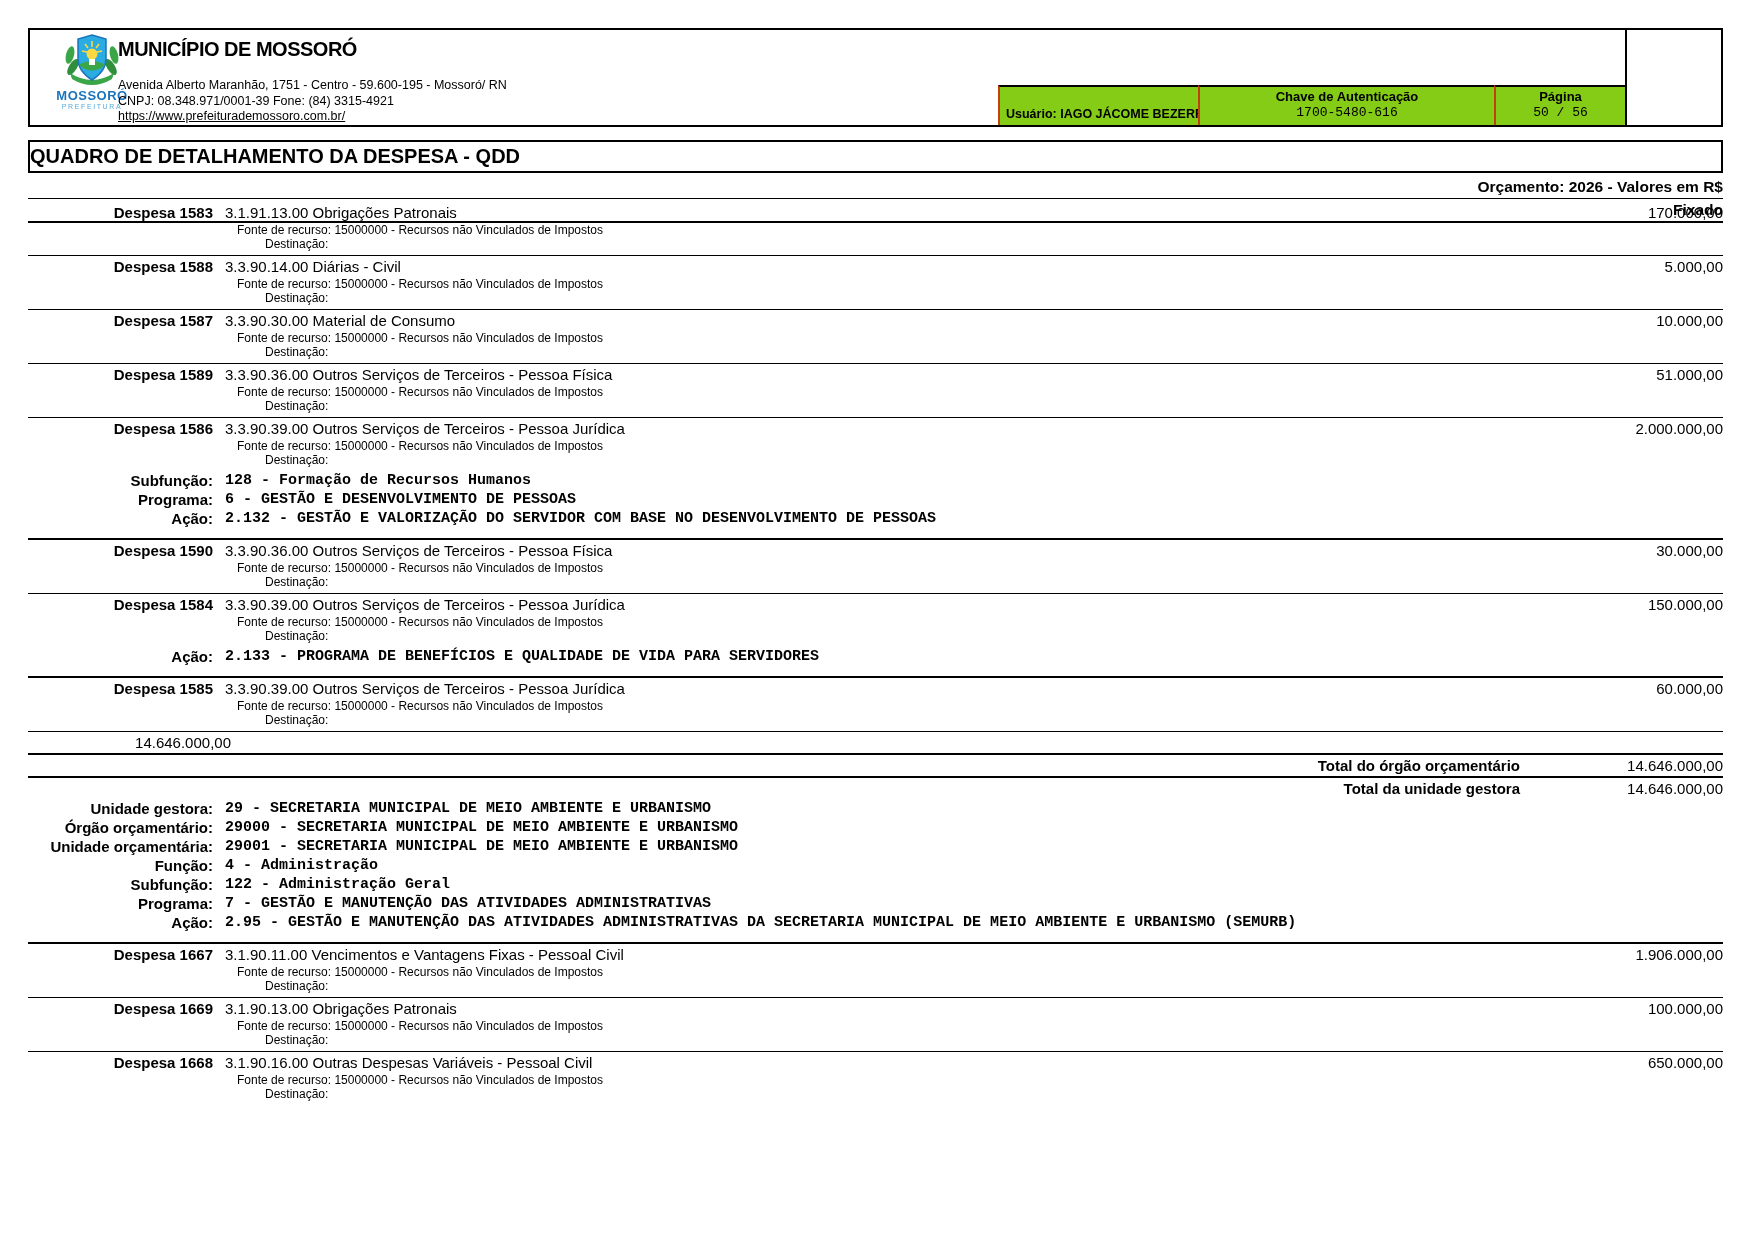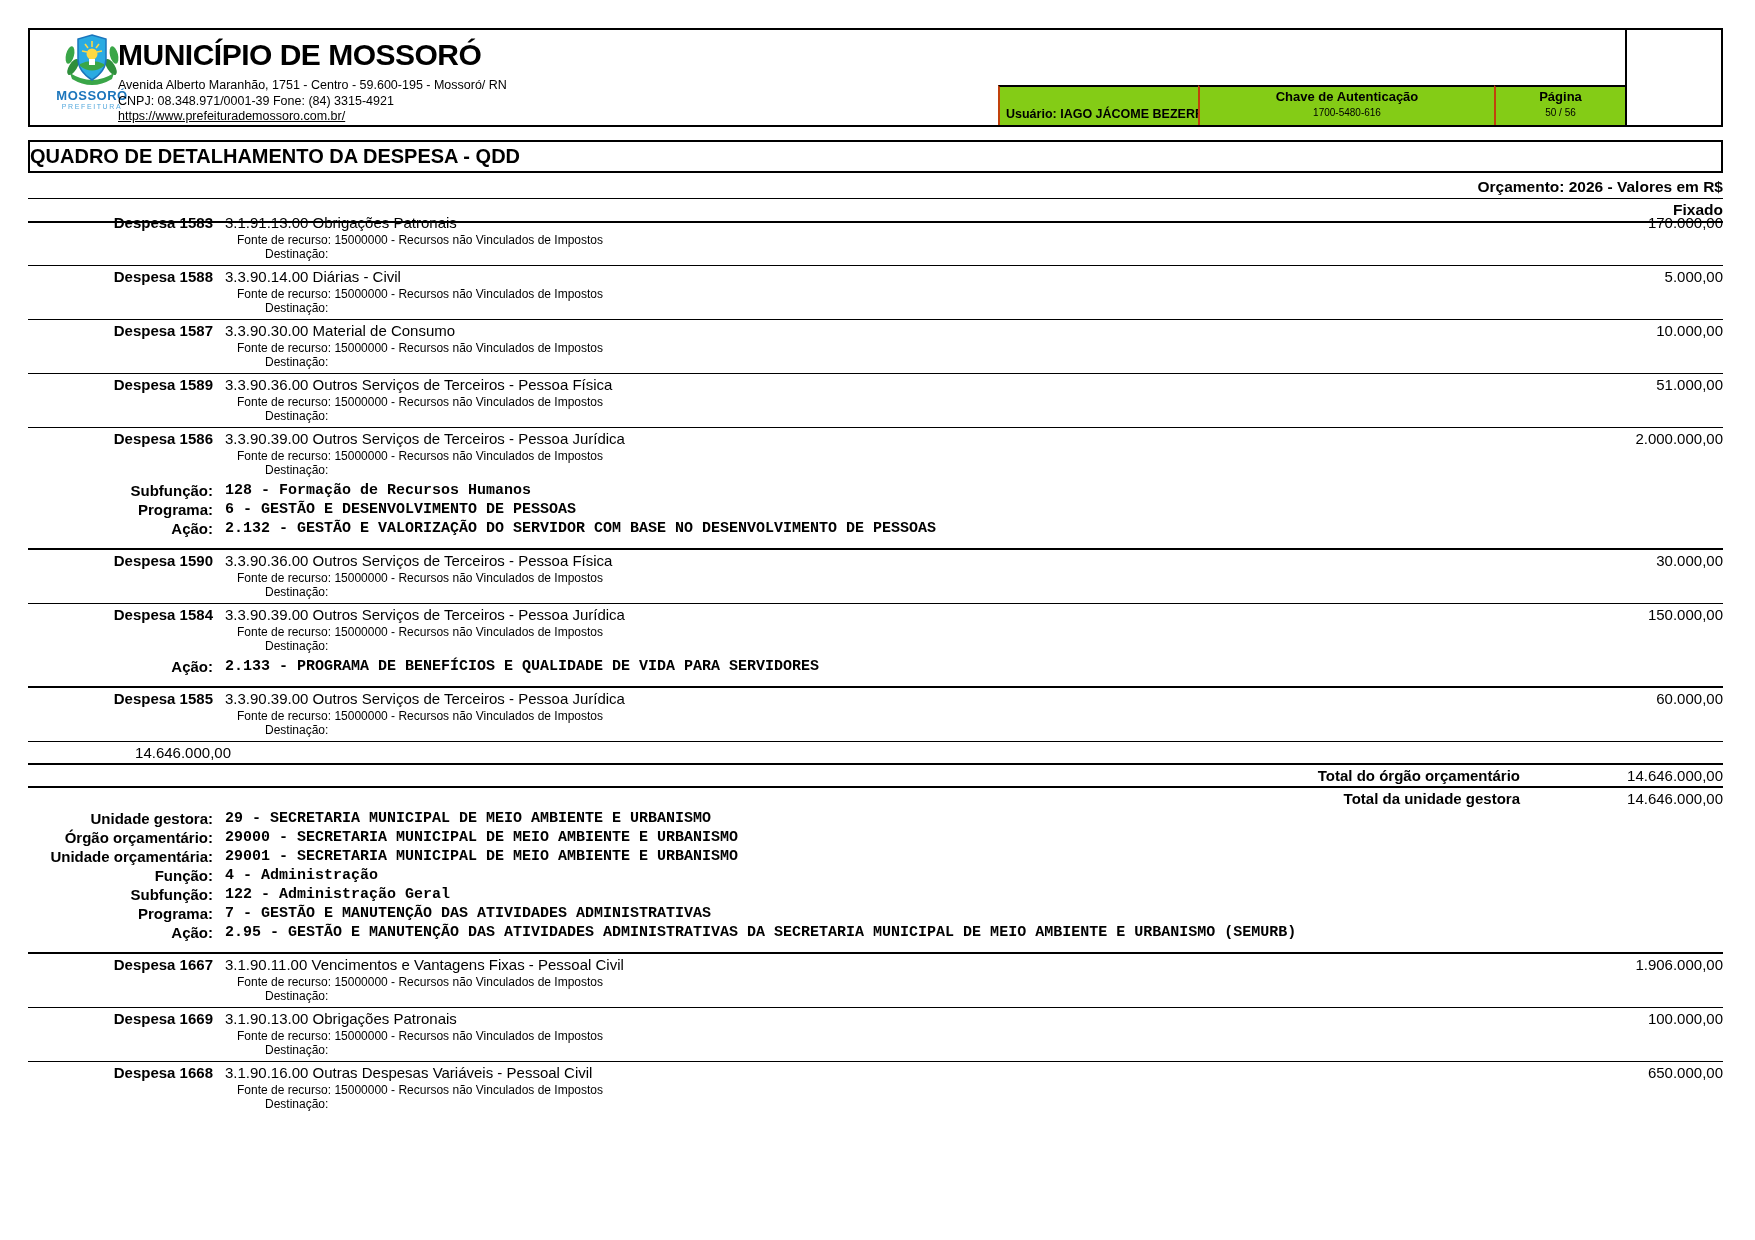--- a/index.html
+++ b/index.html
@@ -8,41 +8,41 @@
   .page { position:relative; width:1755px; height:1240px; background:#fff; overflow:hidden; }
 
   
   .header-box { position:absolute; left:28px; top:28px; width:1599px; height:99px; border:2px solid #000; background:#fff; }
   .side-box { position:absolute; left:1627px; top:28px; width:96px; height:99px; border:2px solid #000; border-left:none; background:#fff; }
 
   .logo { position:absolute; left:23px; top:3px; width:78px; height:92px; text-align:center; }
   .logo-name { font-size:13px; font-weight:bold; letter-spacing:0.5px; color:#1b75bc; line-height:13px; margin-top:-2px; }
   .logo-sub { font-size:7px; letter-spacing:1.6px; color:#55a9dd; line-height:9px; }
 
-  .muni-title { position:absolute; left:88px; top:8px; font-size:30px; font-weight:bold; letter-spacing:-0.5px; }
+  .muni-title { position:absolute; left:88px; top:8px; font-size:20px; font-weight:bold; letter-spacing:-0.5px; }
   .addr-block { position:absolute; left:88px; top:48px; font-size:12.5px; line-height:15.5px; }
   .addr-link { text-decoration:underline; color:#000; cursor:pointer; }
 
   .user-table { position:absolute; right:0; bottom:0; height:40px; display:flex; }
   .ut-cell { border-top:2px solid #000; border-left:2px solid #c2410c; background:#84cc16; }
   .ut-user { width:200px; display:flex; align-items:flex-end; padding:0 4px 4px 6px; font-size:12.5px; font-weight:bold; white-space:nowrap; }
   .ut-mid { width:296px; text-align:center; padding-top:2px; }
   .ut-page { width:131px; text-align:center; padding-top:2px; }
   .ut-head { font-size:13px; font-weight:bold; line-height:16px; }
-  .ut-val { font-size:10px; line-height:15px; }
+  .ut-val { font-size:13px; line-height:15px;font-family:Liberation Mono, monospace; }
 
   
   .title-box { position:absolute; left:28px; top:140px; width:1695px; height:33px; border:2px solid #000; text-align:left; font-size:20px; font-weight:bold; line-height:29px; }
 
   .meta-rows { position:absolute; left:28px; top:179px; width:1695px; }
   .orcamento { text-align:right; font-weight:bold; font-size:15.5px; line-height:16px; padding-bottom:3px; border-bottom:1px solid #000; }
   .fixado { text-align:right; font-weight:bold; font-size:15.5px; line-height:16px; padding:3px 0 3px; border-bottom:2px solid #000; }
 
   
-  .rows { position:absolute; left:28px; top:212px; width:1695px; }
+  .rows { position:absolute; left:28px; top:202px; width:1695px; }
 
   .row-despesa { padding-top:2px; }
   .row-despesa.rule { border-bottom:1px solid #000; }
   .line-main { display:flex; font-size:15px; line-height:17px; }
   .col-label { flex:none; width:185px; text-align:right; font-weight:bold; }
   .col-desc { flex:1; margin-left:12px; }
   .col-value { flex:none; text-align:right; }
   .line-fonte { margin-left:209px; font-size:12px; line-height:14px; padding-top:2px; }
   .line-dest { margin-left:237px; font-size:12px; line-height:13px; padding:1px 0 4px; }
 

